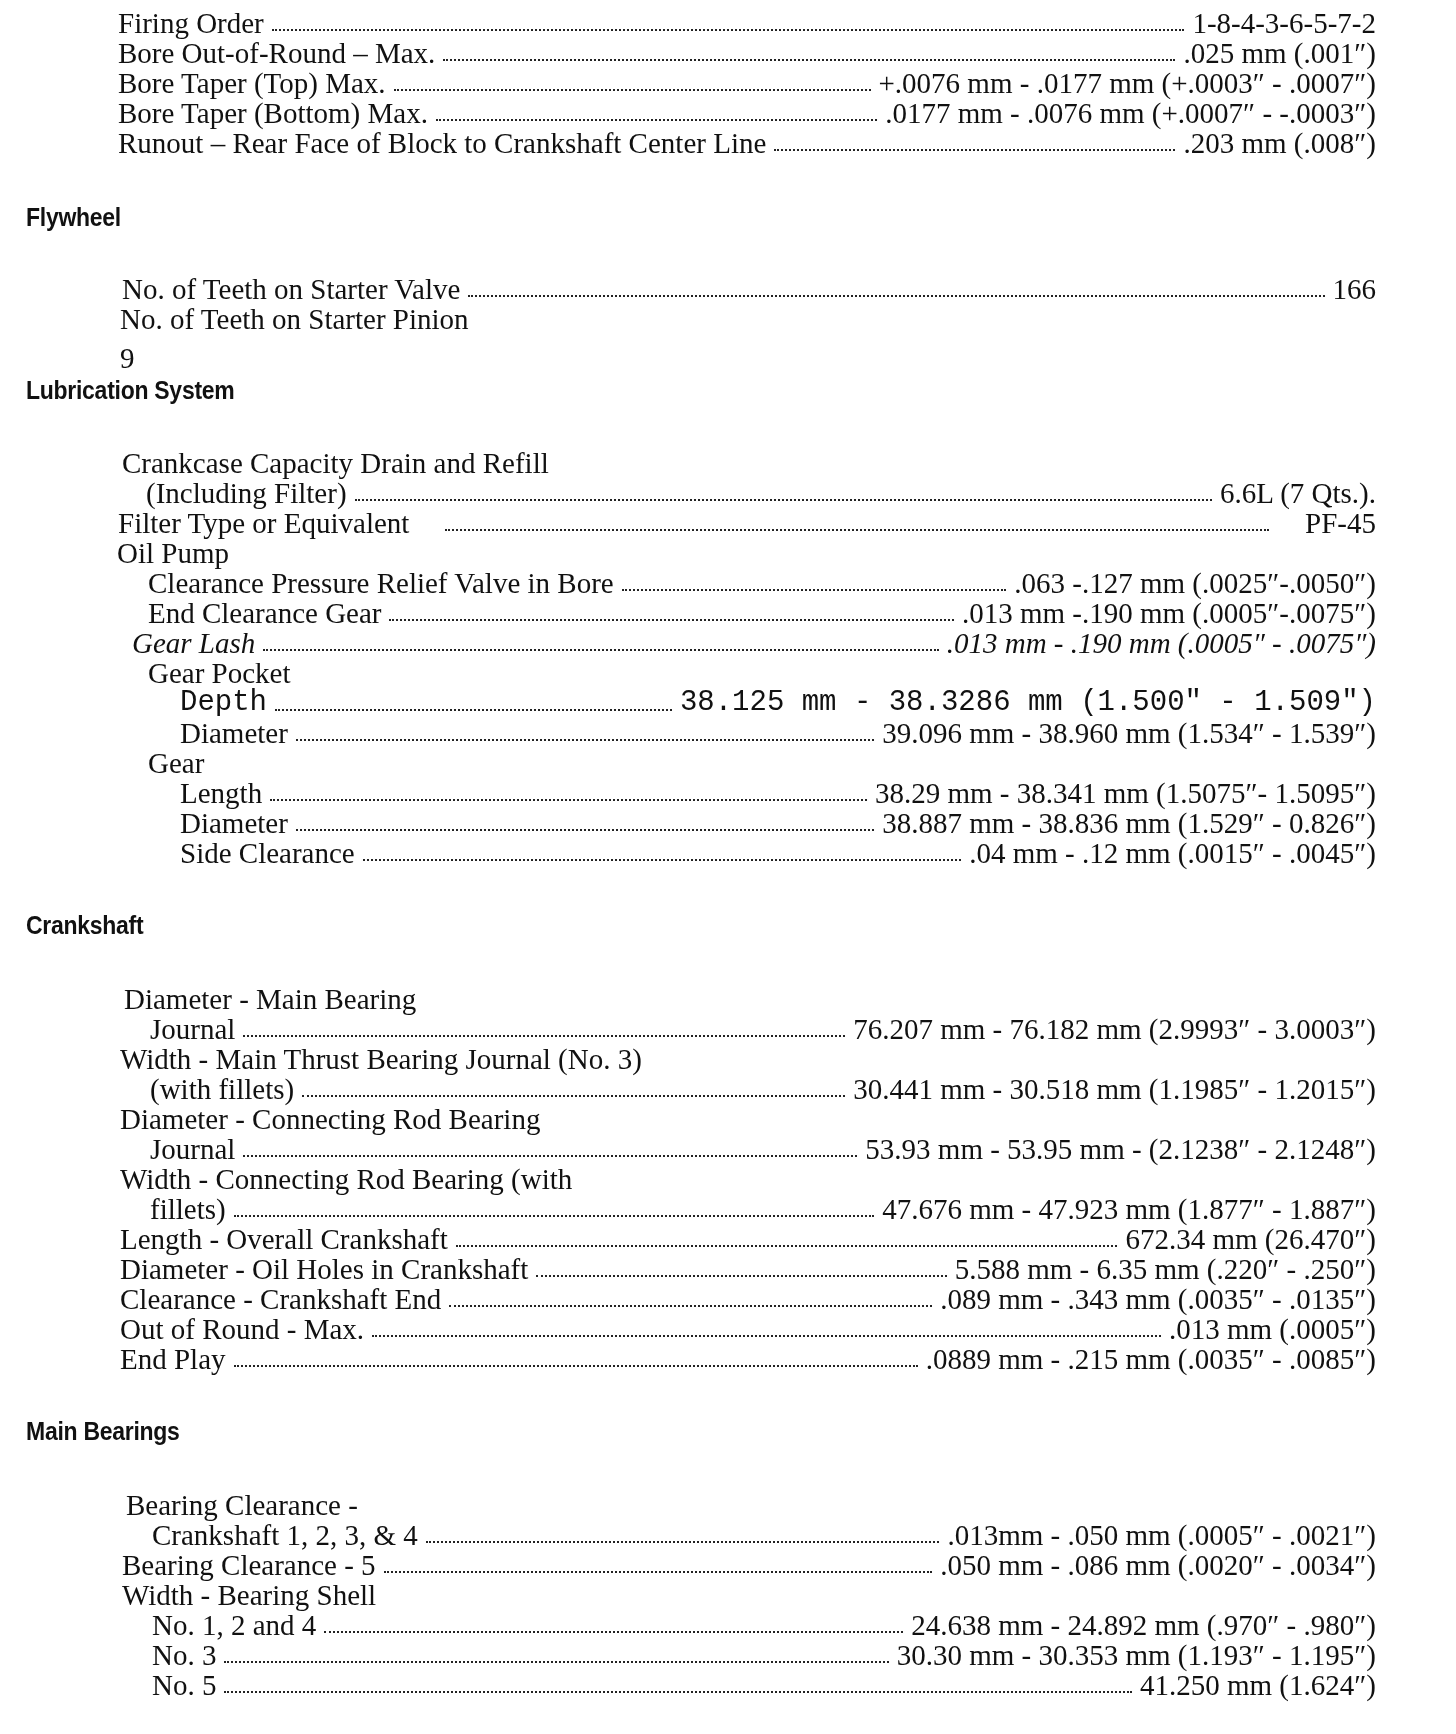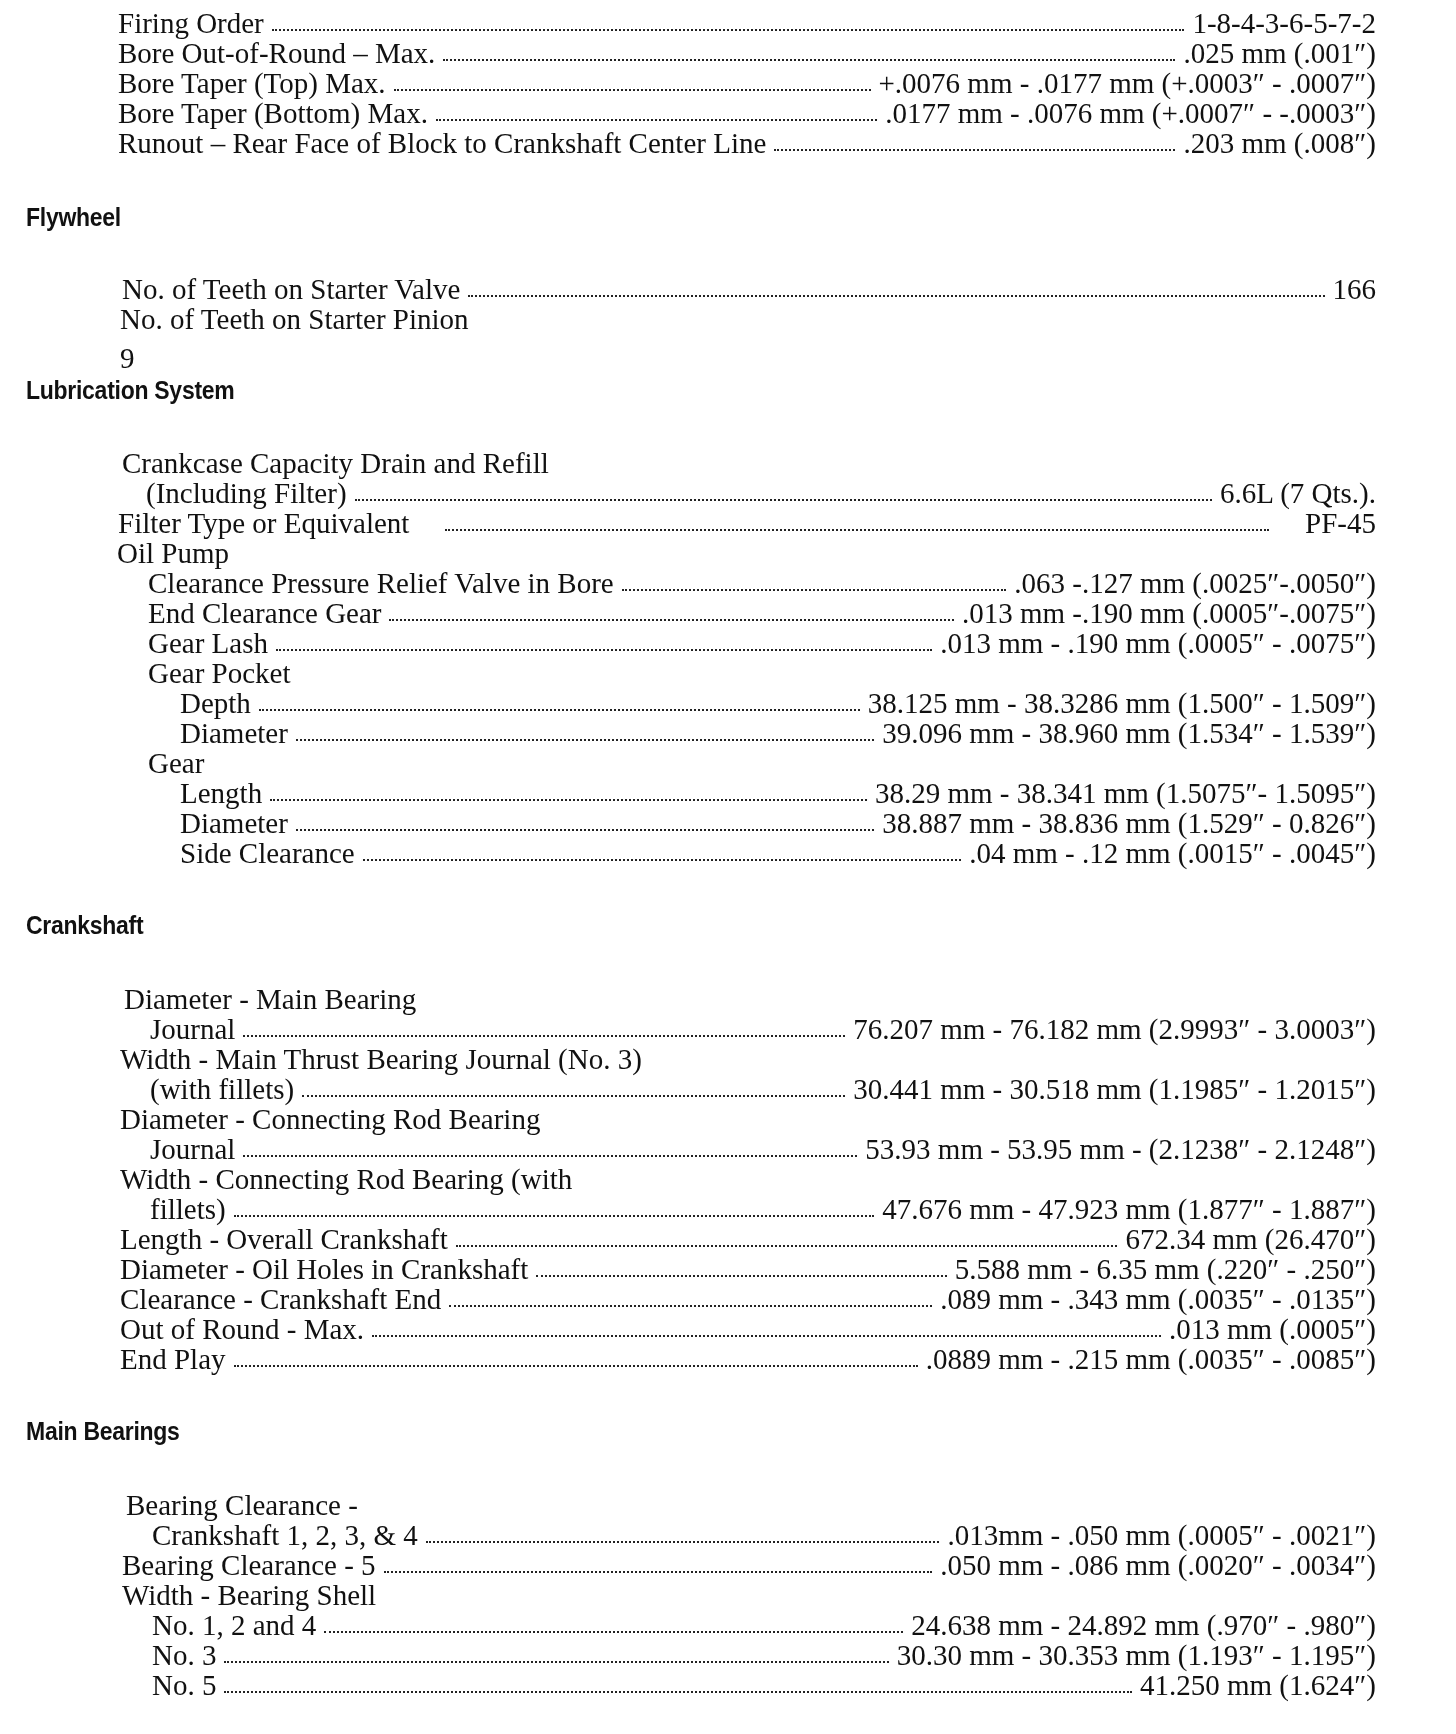--- a/index.html
+++ b/index.html
@@ -91,31 +91,31 @@
   <div class="row" style="left:148px; top:568px;">
     <span class="label">Clearance Pressure Relief Valve in Bore</span>
     <span class="leader"></span>
     <span class="value">.063 -.127 mm (.0025″-.0050″)</span>
   </div>
   <div class="row" style="left:148px; top:598px;">
     <span class="label">End Clearance Gear</span>
     <span class="leader"></span>
     <span class="value">.013 mm -.190 mm (.0005″-.0075″)</span>
   </div>
-  <div class="row" style="left:148px; top:628px;">
+  <div class="row" style="left:132px; top:628px;font-style:italic;">
     <span class="label">Gear Lash</span>
     <span class="leader"></span>
     <span class="value">.013 mm - .190 mm (.0005″ - .0075″)</span>
   </div>
   <div class="row nolead" style="left:148px; top:658px;">
     <span class="label">Gear Pocket</span>
 
     <span class="value"></span>
   </div>
-  <div class="row" style="left:180px; top:688px;">
+  <div class="row" style="left:180px; top:688px;font-family:Liberation Mono, monospace;">
     <span class="label">Depth</span>
     <span class="leader"></span>
     <span class="value">38.125 mm - 38.3286 mm (1.500″ - 1.509″)</span>
   </div>
   <div class="row" style="left:180px; top:718px;">
     <span class="label">Diameter</span>
     <span class="leader"></span>
     <span class="value">39.096 mm - 38.960 mm (1.534″ - 1.539″)</span>
   </div>
   <div class="row nolead" style="left:148px; top:748px;">

